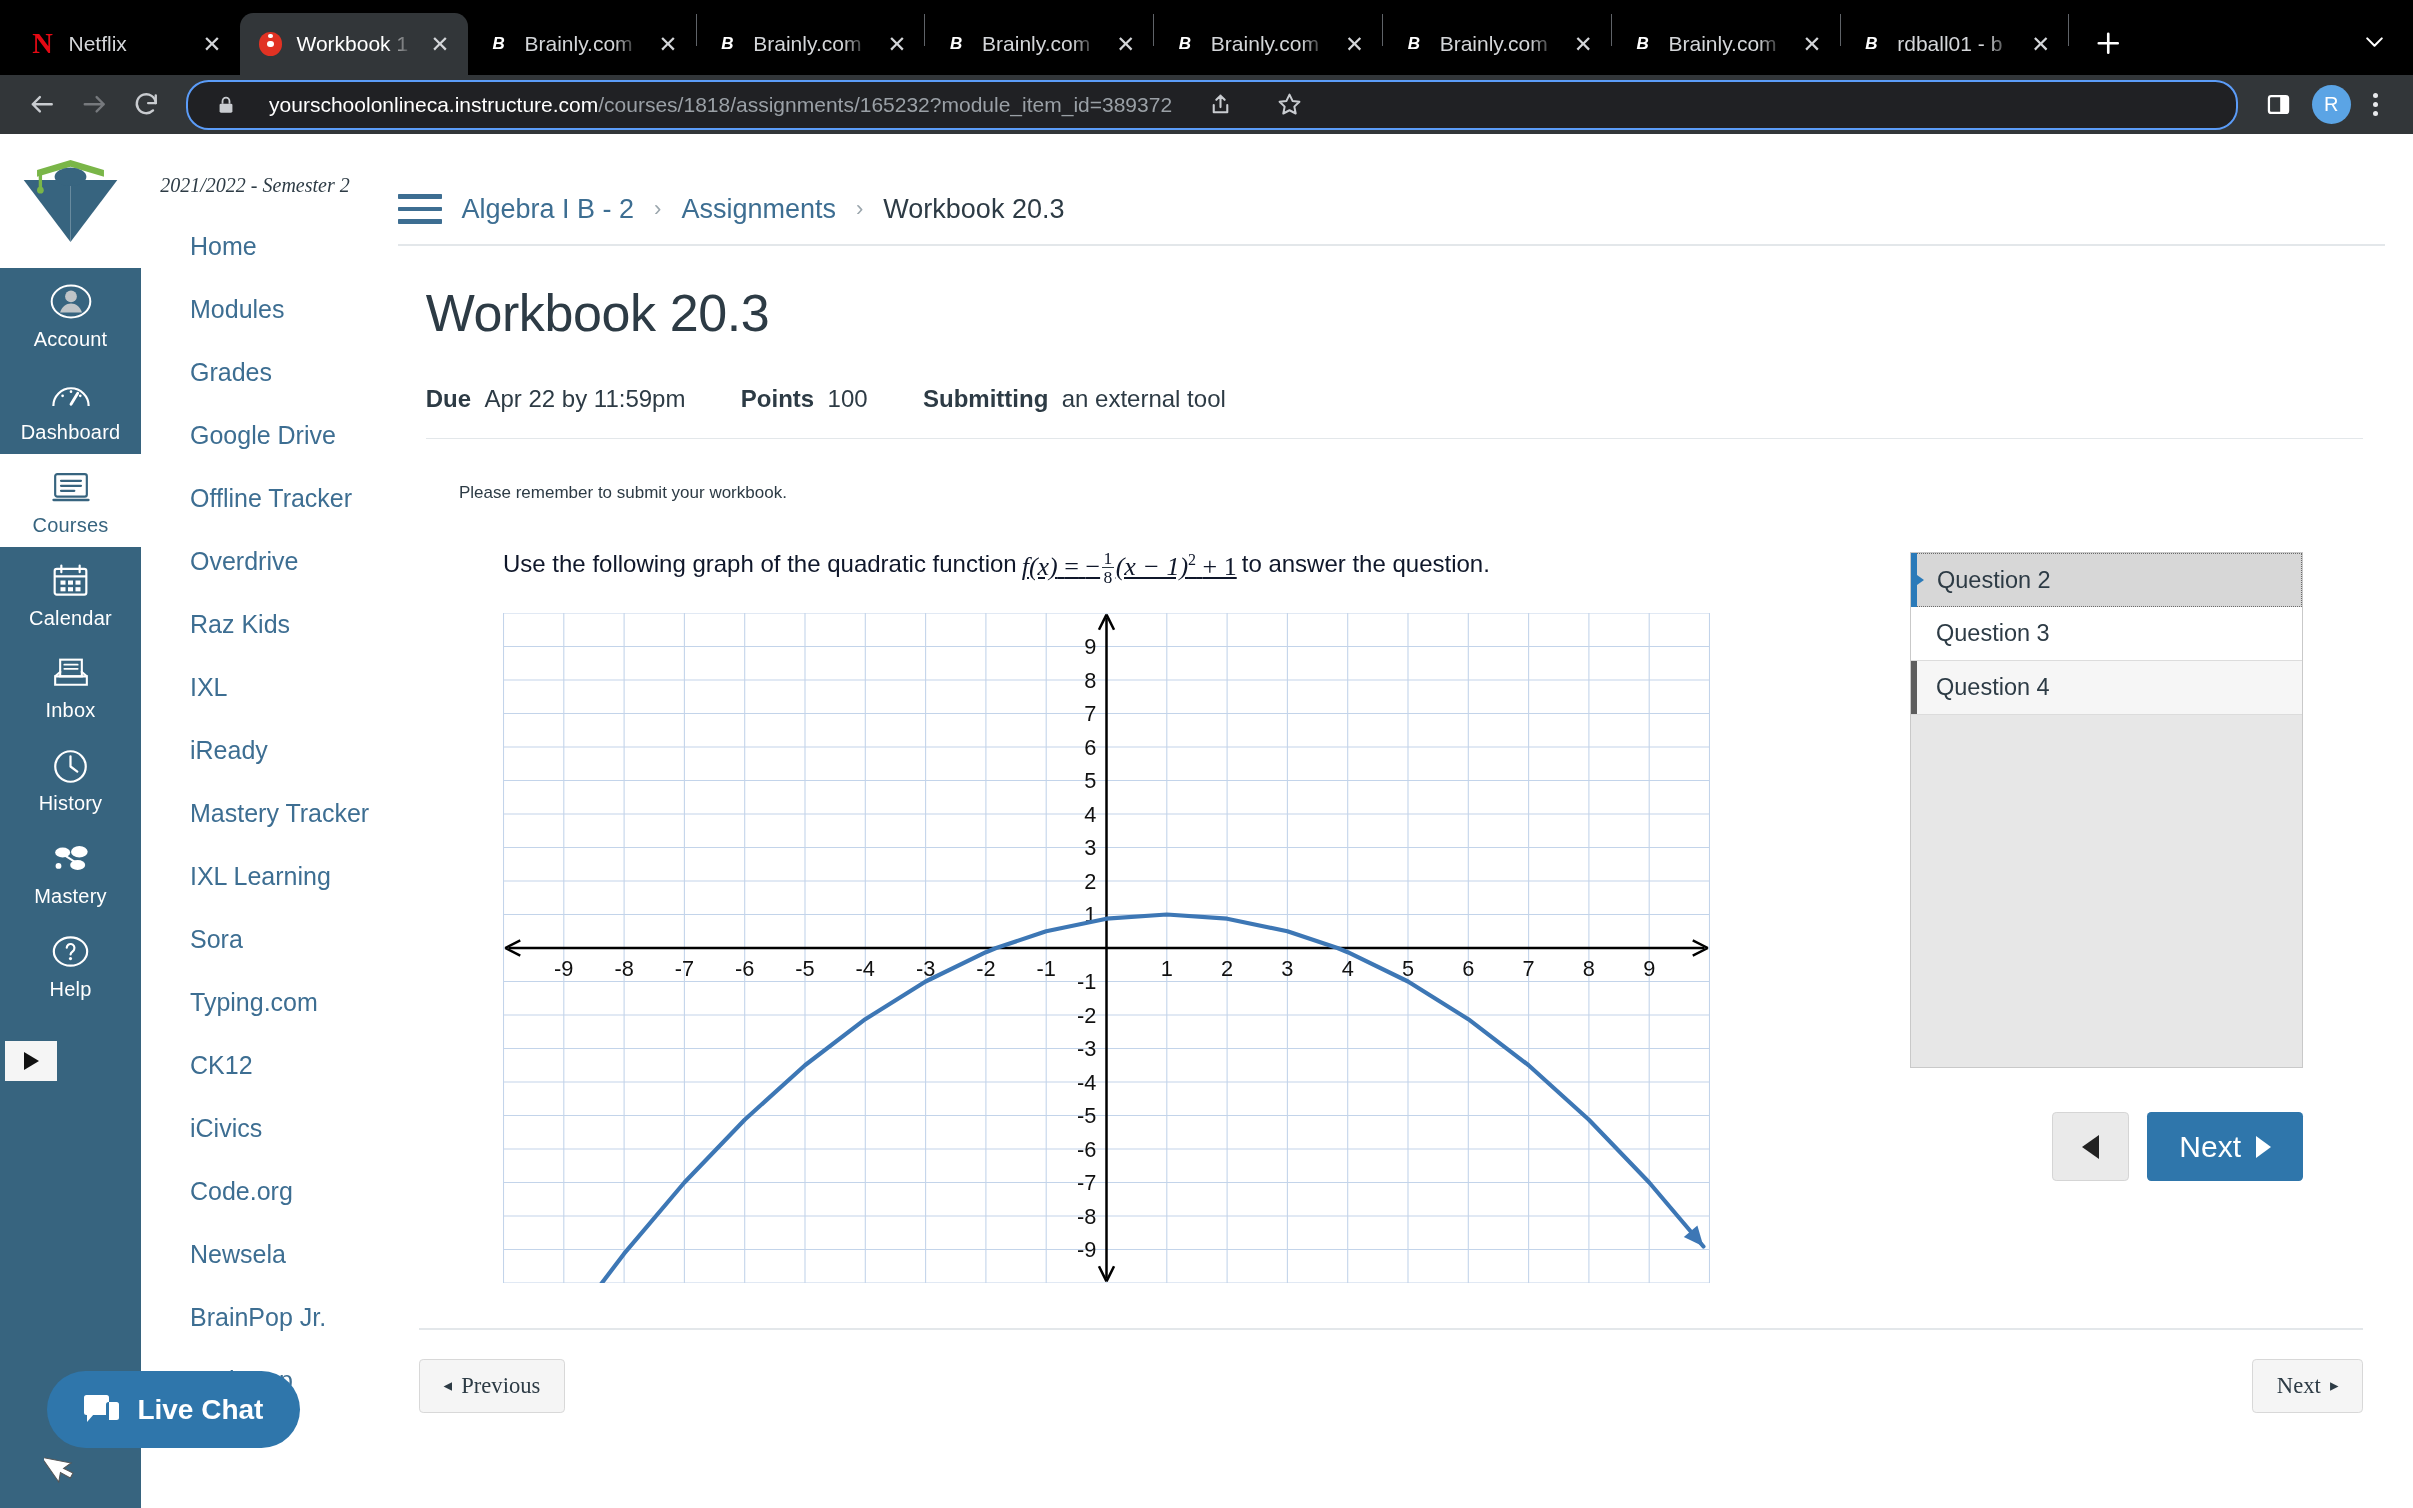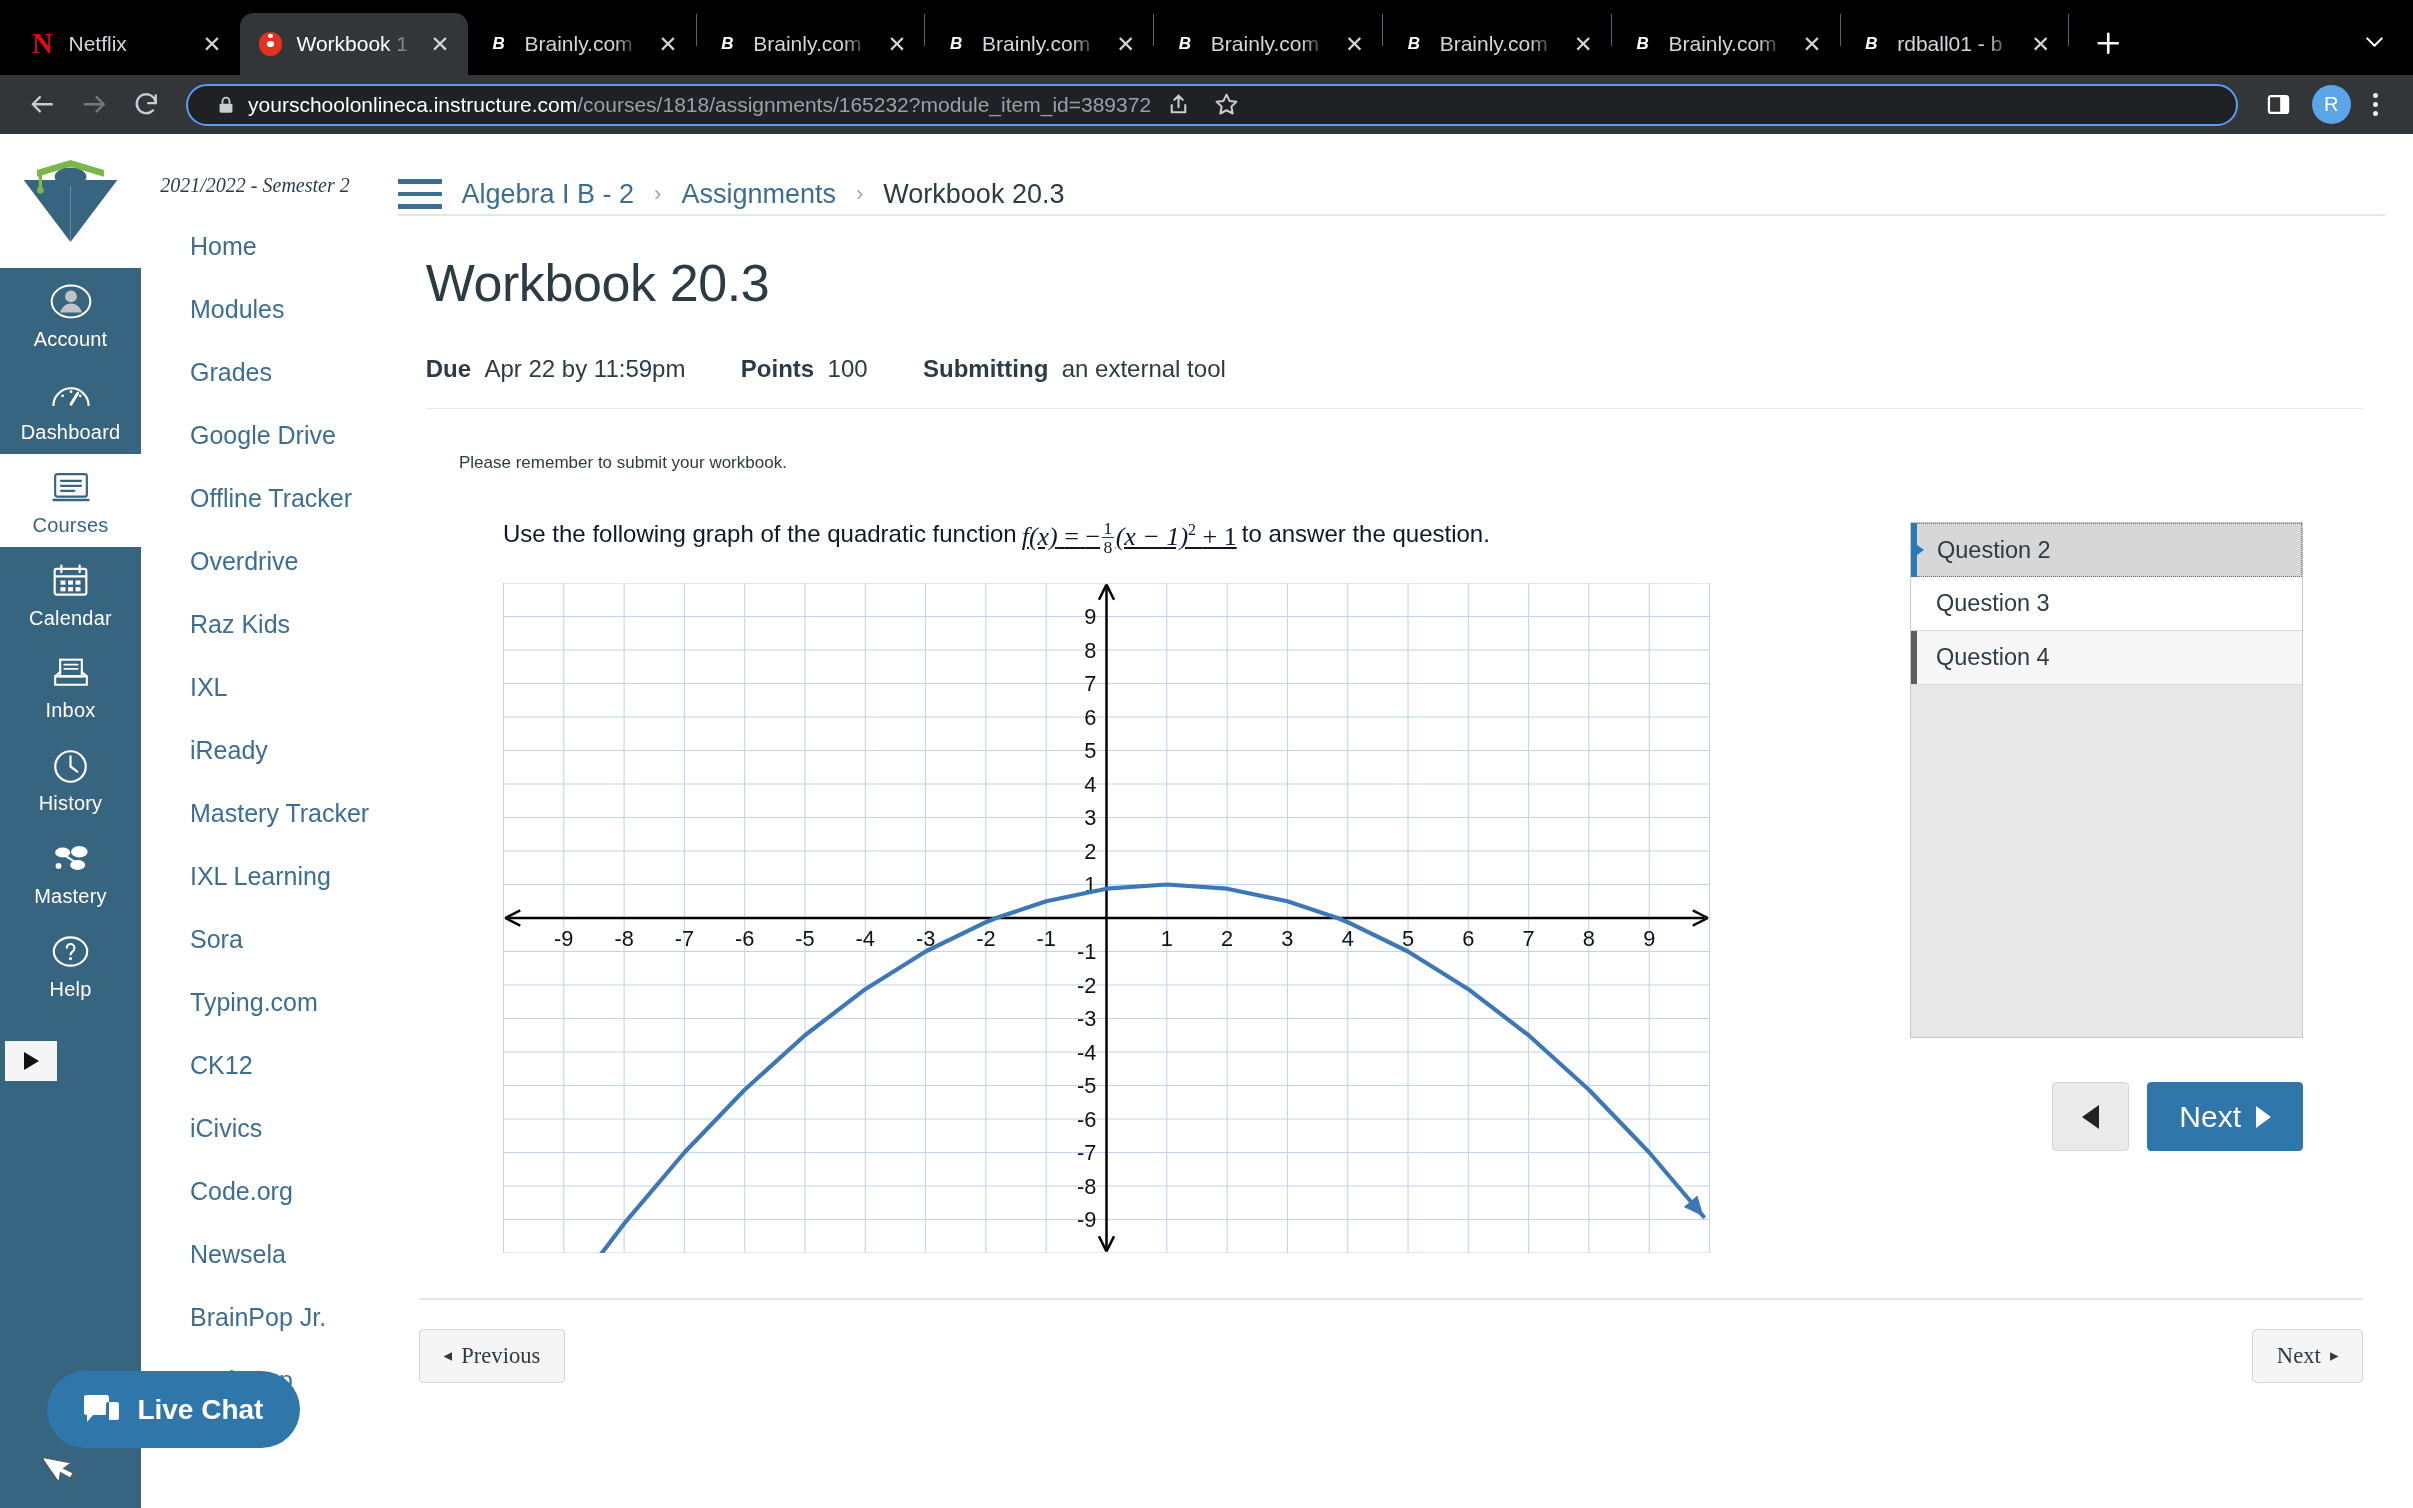--- a/index.html
+++ b/index.html
@@ -91,24 +91,24 @@
     display: flex; align-items: center; gap: 5px;
     padding: 0 18.4px;
   }
   .tb-icon {
     width: 47px; height: 47px; flex: 0 0 47px;
     display: flex; align-items: center; justify-content: center;
     color: #c9ccd0;
   }
   .tb-icon.dim { color: #76797d; }
   #omnibox {
-    flex: 1; height: 42px; margin: 0 11.7px;
+    flex: 1; height: 50px; margin: 0 11.7px;
     background: #202124; border: 2.5px solid #5b9cf8;
     border-radius: 22.6px;
-    display: flex; align-items: center; gap: 6px;
+    display: flex; align-items: center; gap: 27px;
     padding: 0 11.7px 0 22px;
     overflow: hidden;
   }
   #omnibox-url { font-size: 21px; white-space: nowrap; overflow: hidden; }
   #omnibox-url .host { color: #ffffff; }
   #omnibox-url .path { color: #9aa0a6; }
   #omnibox .tb-icon { width: 42px; flex: 0 0 42px; }
   #avatar-btn {
     width: 39px; height: 39px; border-radius: 50%;
     background: #5ba4e5; color: #ffffff;
@@ -171,21 +171,21 @@
     display: block; font-size: 25px; color: #3d6e92;
     padding: 0 0 0 49px; margin-bottom: 34px;
     white-space: nowrap;
   }
 
   
   #main { flex: 1; min-width: 0; background: #ffffff; position: relative; }
 
   #breadcrumb-bar {
     display: flex; align-items: center; gap: 20px;
-    padding: 40px 0 0 28.5px; height: 80px; text-align: right;
+    padding: 40px 0 0 28.5px; height: 110px; text-align: right;
   }
   #hamburger { width: 44px; height: 44px; display: flex; flex-direction: column; justify-content: center; gap: 8.4px; flex: 0 0 44px; }
   #hamburger i { display: block; height: 4.2px; background: #3d6e92; border-radius: 0.8px; }
   .crumb { font-size: 27px; color: #3d6e92; white-space: nowrap; }
   .crumb.current { color: #2d3b45; }
   .crumb-sep { color: #9ba6ad; font-size: 22px; }
 
   #content-divider { height: 1.7px; background: #e3e7ea; margin-left: 28.5px; margin-right: 28.5px; }
 
   #assignment-wrap { padding: 0 50px 0 50px; }

